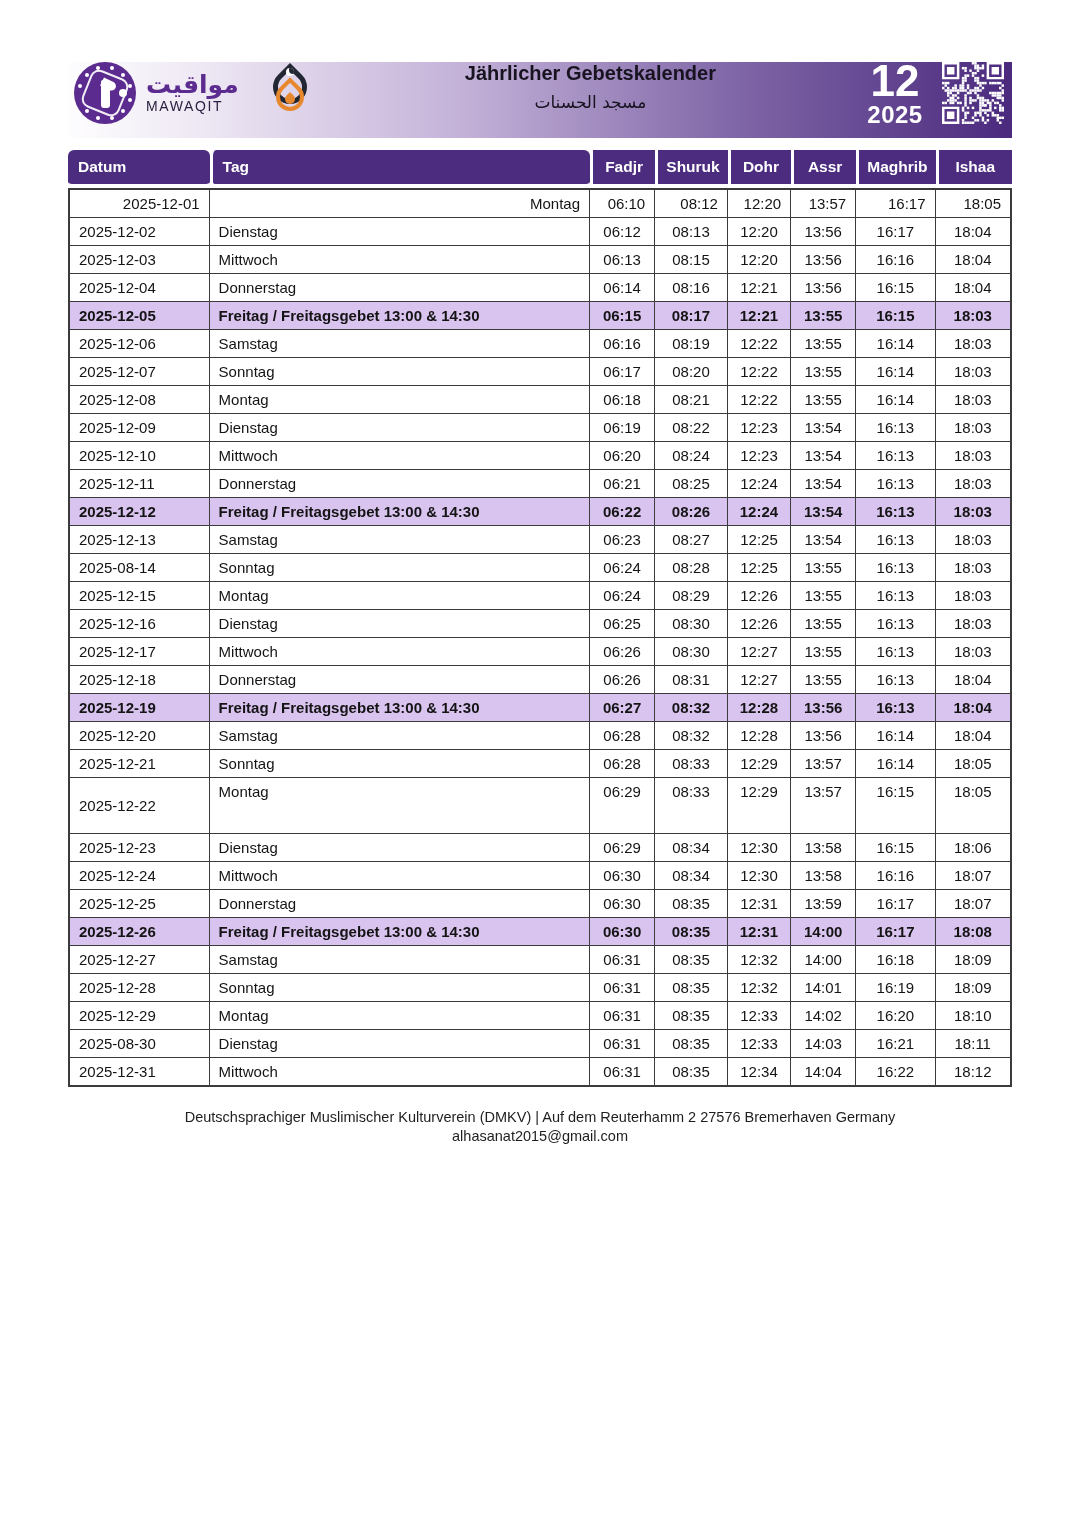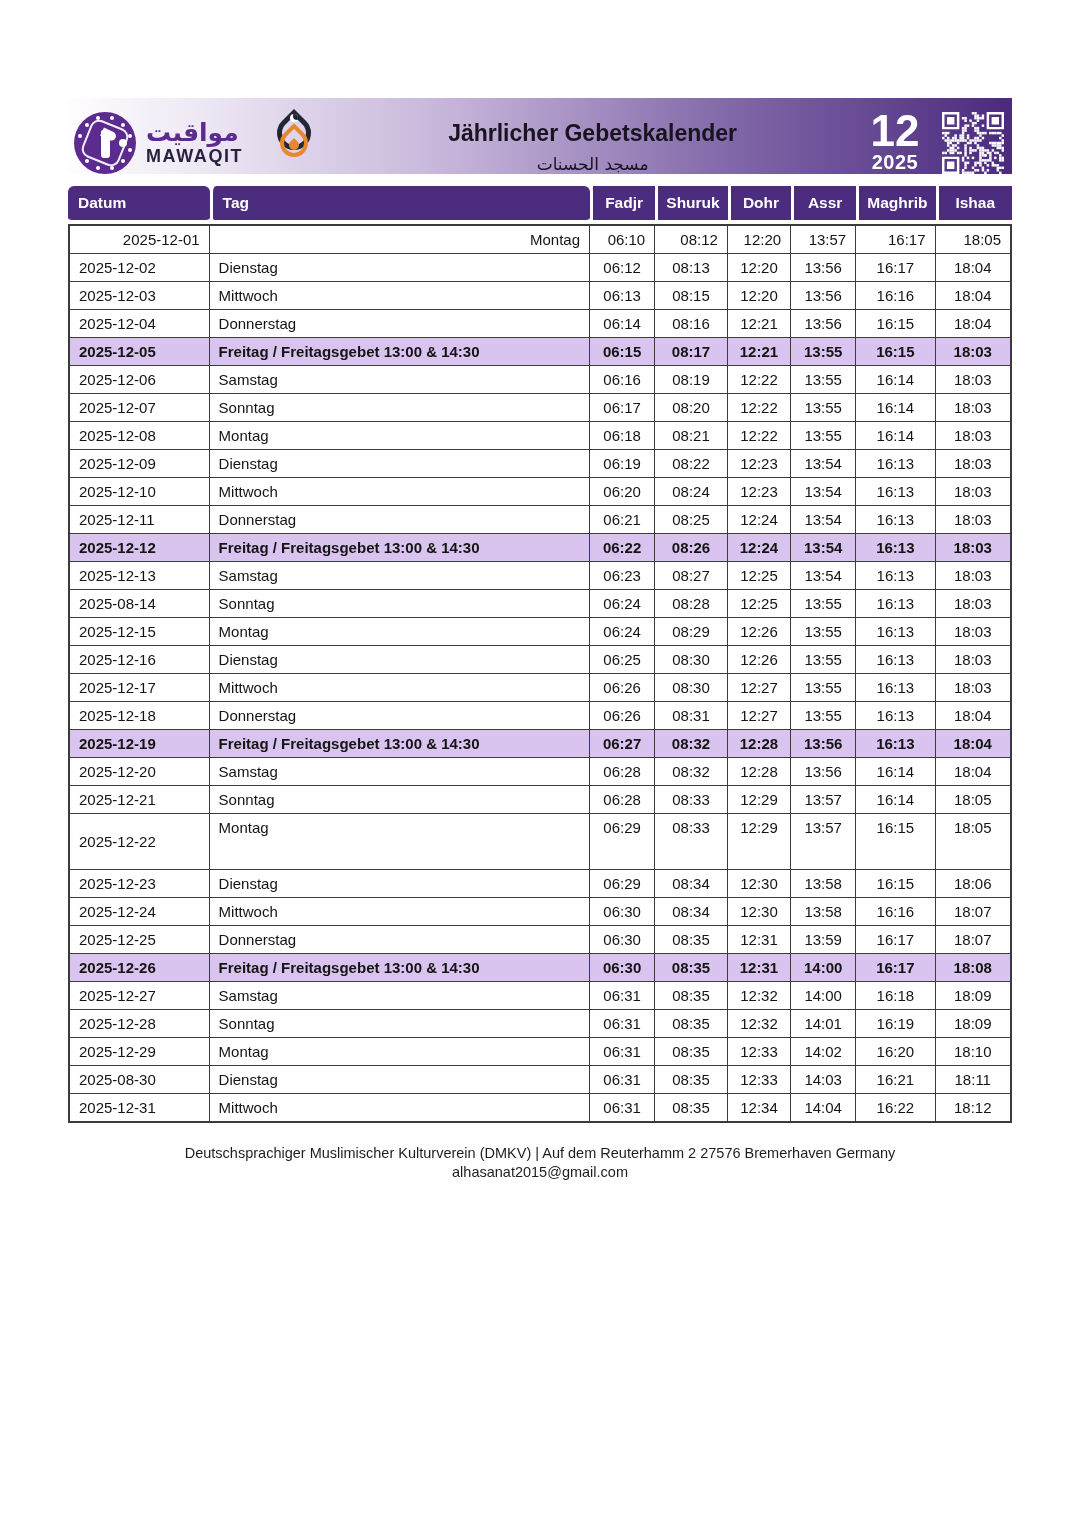--- a/index.html
+++ b/index.html
@@ -14,50 +14,49 @@
   html,body{margin:0;padding:0;}
   body{
     width:1080px;min-height:1528px;background:#ffffff;
     font-family:"Liberation Sans","DejaVu Sans",sans-serif;
     color:var(--ink);
   }
   .page{width:1080px;min-height:1528px;padding:62px 68px 0 68px;}
 
   
   .band{
-    width:944px;height:76px;display:flex;align-items:flex-end;
+    width:944px;height:76px;display:flex;align-items:flex-start;
     background:linear-gradient(90deg,#fefdfe 0%,#eee8f4 14%,#c3b1d8 42%,#8168a8 70%,#4b2a7e 100%);
-    margin-top:36px;
   }
   .mawaqit{display:flex;align-items:center;gap:10px;margin-left:6px;flex:0 0 auto;}
   .m-circle{width:62px;height:62px;border-radius:50%;background:var(--logo-purple);position:relative;flex:0 0 auto;}
   .m-oct{position:absolute;inset:11px;border:2px solid rgba(255,255,255,.92);border-radius:9px;transform:rotate(22deg);}
   .m-hand{position:absolute;left:27px;top:18px;width:9px;height:28px;background:#fff;border-radius:2px 2px 3px 3px;}
   .m-flag{position:absolute;left:28px;top:15px;width:15px;height:9px;background:#fff;border-radius:0 7px 7px 0;transform:rotate(26deg);transform-origin:left center;}
   .m-dot-big{position:absolute;right:9px;top:27px;width:8px;height:8px;background:#fff;border-radius:50%;}
   .m-dot{position:absolute;width:4px;height:4px;background:#fff;border-radius:50%;}
   .m-text{display:flex;flex-direction:column;line-height:1.05;}
   .m-ar{color:var(--logo-purple);font-size:25px;font-weight:bold;font-family:"DejaVu Sans",sans-serif;}
-  .m-latin{color:#2a2140;font-size:18px;font-weight:bold;letter-spacing:1.6px;margin-top:1px;}
+  .m-latin{color:#2a2140;font-size:14px;font-weight:normal;letter-spacing:1.6px;margin-top:1px;}
 
   .mosque{position:relative;width:56px;height:66px;margin-left:24px;flex:0 0 auto;}
   .drop{position:absolute;border-radius:0 50% 50% 50%;transform:rotate(45deg);}
   .drop.outer{left:10px;top:8px;width:34px;height:34px;border:5px solid #232733;}
   .drop.mid{left:13px;top:21px;width:28px;height:28px;border:4px solid var(--accent);}
   .drop.core{left:22px;top:32px;width:10px;height:10px;background:var(--accent);}
   .cres{position:absolute;left:23px;top:6px;width:8px;height:8px;background:#fff;border-radius:50%;overflow:hidden;}
   .cres::after{content:"";position:absolute;left:3px;top:-2px;width:8px;height:8px;background:#232733;border-radius:50%;}
 
   .title-block{flex:1 1 auto;text-align:center;padding-left:4px;}
-  .title{font-size:23px;font-weight:bold;color:#17131f;}
+  .title{font-size:20px;font-weight:bold;color:#17131f;}
   .subtitle{font-size:17px;color:#17131f;margin-top:7px;font-family:"DejaVu Sans",sans-serif;}
 
   .month-block{flex:0 0 auto;text-align:center;color:#fff;width:74px;margin-right:10px;}
   .month-num{font-size:44px;font-weight:bold;line-height:.85;}
-  .month-year{font-size:20px;font-weight:bold;letter-spacing:.5px;margin-top:2px;}
+  .month-year{font-size:24px;font-weight:bold;letter-spacing:.5px;margin-top:2px;}
   .qr{width:62px;height:62px;margin-right:8px;flex:0 0 auto;}
   .qr svg{width:100%;height:100%;display:block;}
 
   
   table.cal{width:944px;margin-top:12px;border-collapse:separate;border-spacing:0;table-layout:fixed;}
   thead th{
     background:var(--brand);color:#fff;font-size:15.5px;font-weight:bold;
     padding:8px 6px;text-align:center;border-bottom:4px solid #fff;
   }
   thead th + th{border-left:3px solid #fff;}

